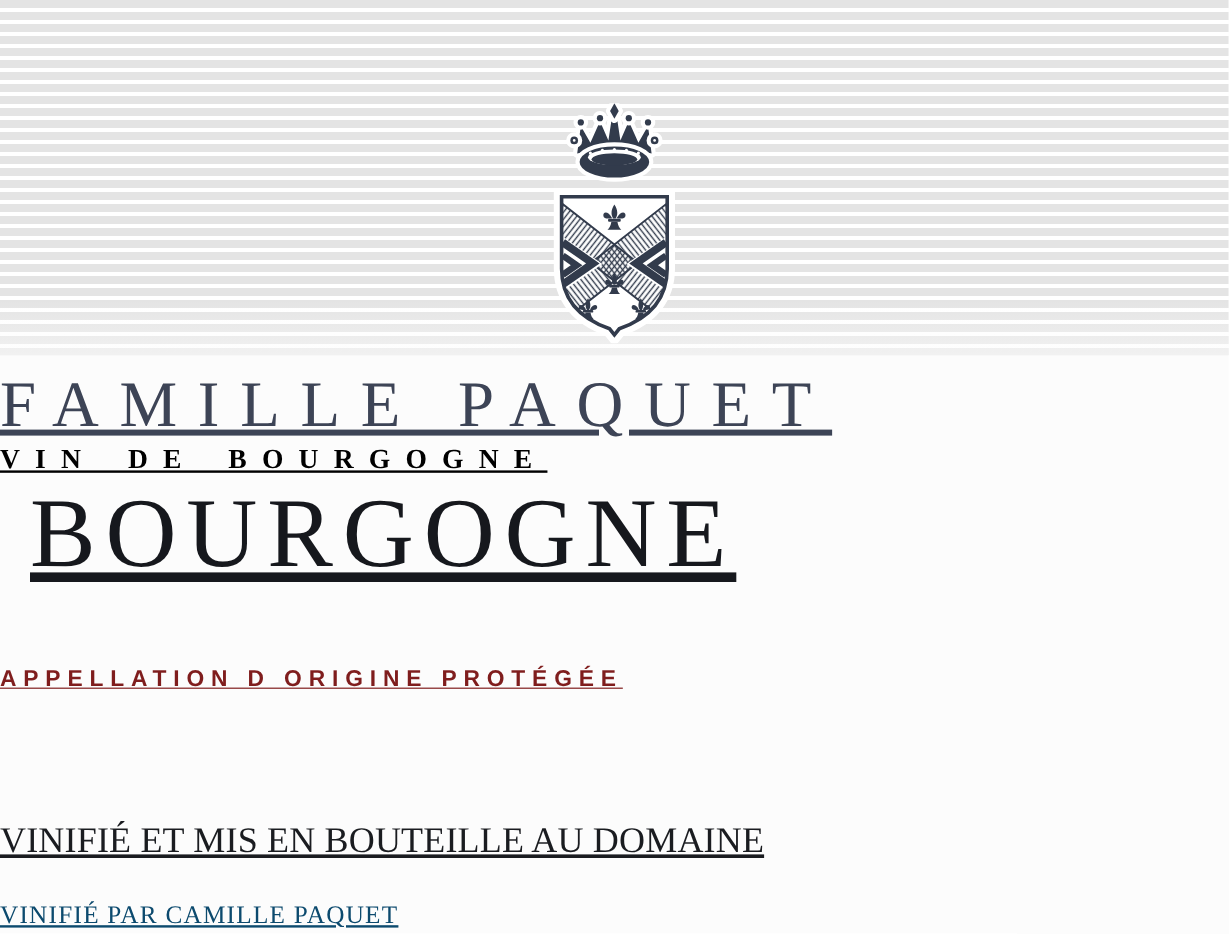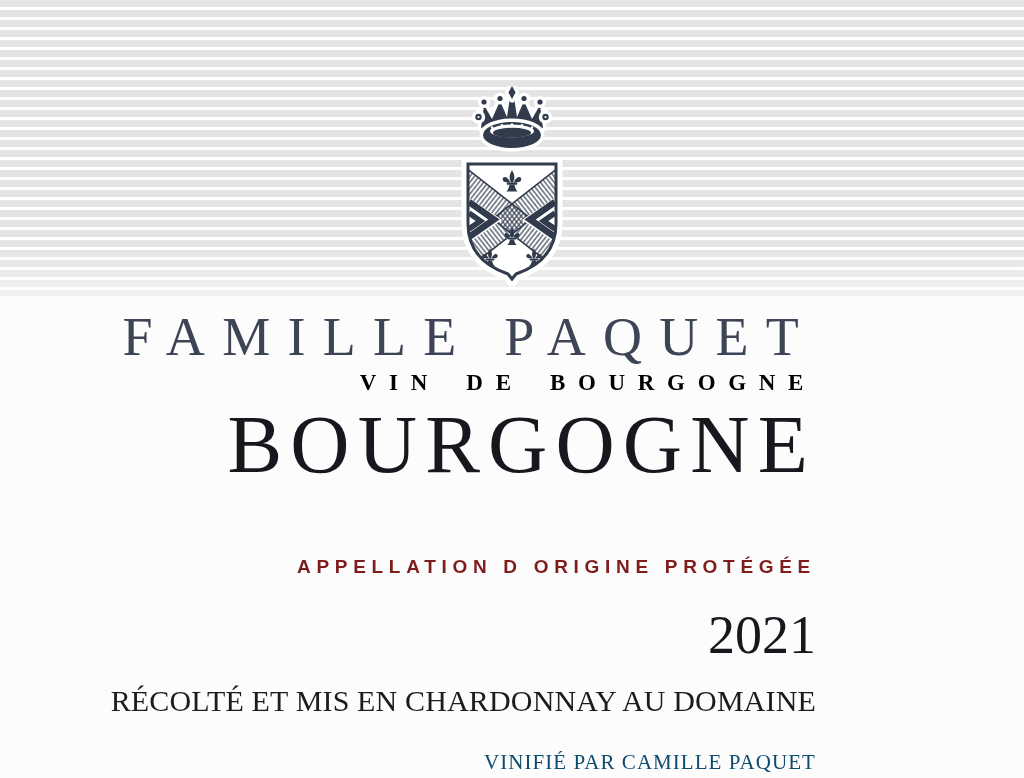--- a/index.html
+++ b/index.html
@@ -40,42 +40,44 @@
     stroke-width: 7;
     paint-order: stroke;
     stroke-linejoin: round;
     stroke-linecap: round;
   }
   
   .row {
     position: absolute;
     left: 0;
     width: 816px;
-    text-align: right;
+    text-align: left;
     white-space: nowrap;
+    text-decoration: underline;
   }
   .producer {
     top: 306px;
     font-size: 54px;
     letter-spacing: 0.32em;
     color: #3d4456;
   }
   .region {
     top: 370px;
     font-size: 23px;
     font-weight: bold;
     letter-spacing: 0.55em;
     word-spacing: 0.35em;
     color: #000000;
   }
   .appellation {
     top: 398px;
     font-size: 82px;
     letter-spacing: 0.10em;
     color: #16181d;
+    padding-left: 25px;
   }
   .varietal {
     top: 494px;
     font-size: 44px;
     letter-spacing: 0.17em;
     color: #474e5c;
   }
   .designation {
     top: 556px;
     font-family: "Liberation Sans", sans-serif;
@@ -177,17 +179,16 @@
         </g>
         <use href="#shieldPath" fill="none" stroke="#323b4c" stroke-width="3"></use>
       </g>
     </svg>
   </div>
 
   <div class="row producer">FAMILLE PAQUET</div>
   <div class="row region">VIN DE BOURGOGNE</div>
   <div class="row appellation">BOURGOGNE</div>
   <div class="row designation">APPELLATION D ORIGINE PROTÉGÉE</div>
-  <div class="row vintage">2021</div>
-  <div class="row estate">RÉCOLTÉ ET MIS EN CHARDONNAY AU DOMAINE</div>
+  <div class="row estate">VINIFIÉ ET MIS EN BOUTEILLE AU DOMAINE</div>
   <div class="row winemaker">VINIFIÉ PAR CAMILLE PAQUET</div>
 
 </div>
 
 </body></html>

